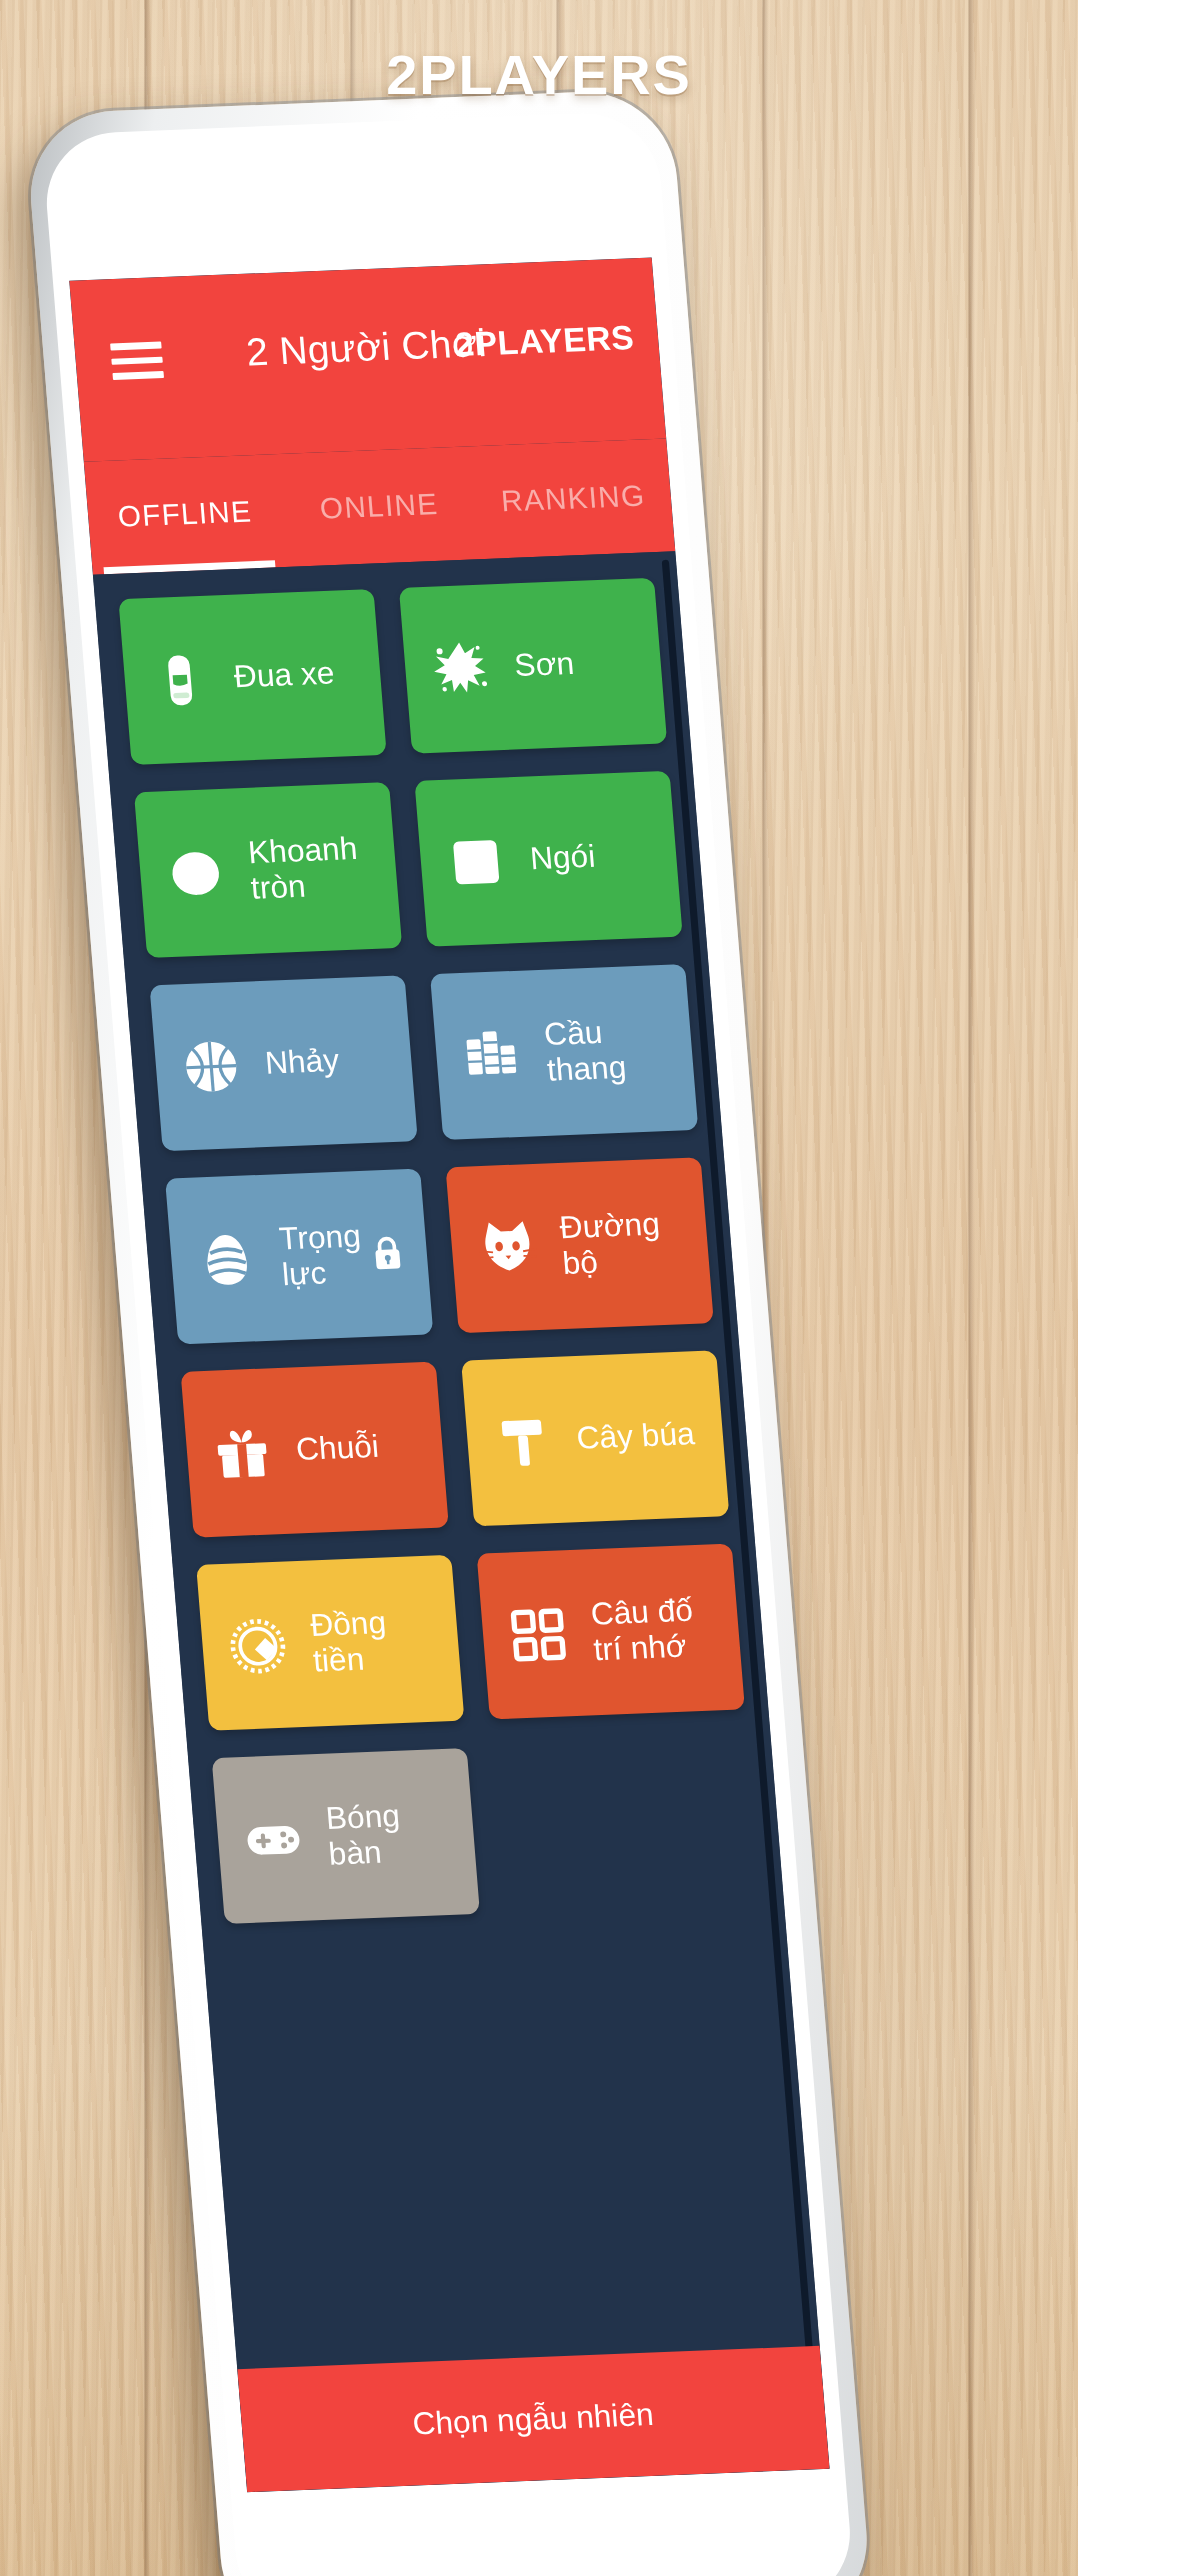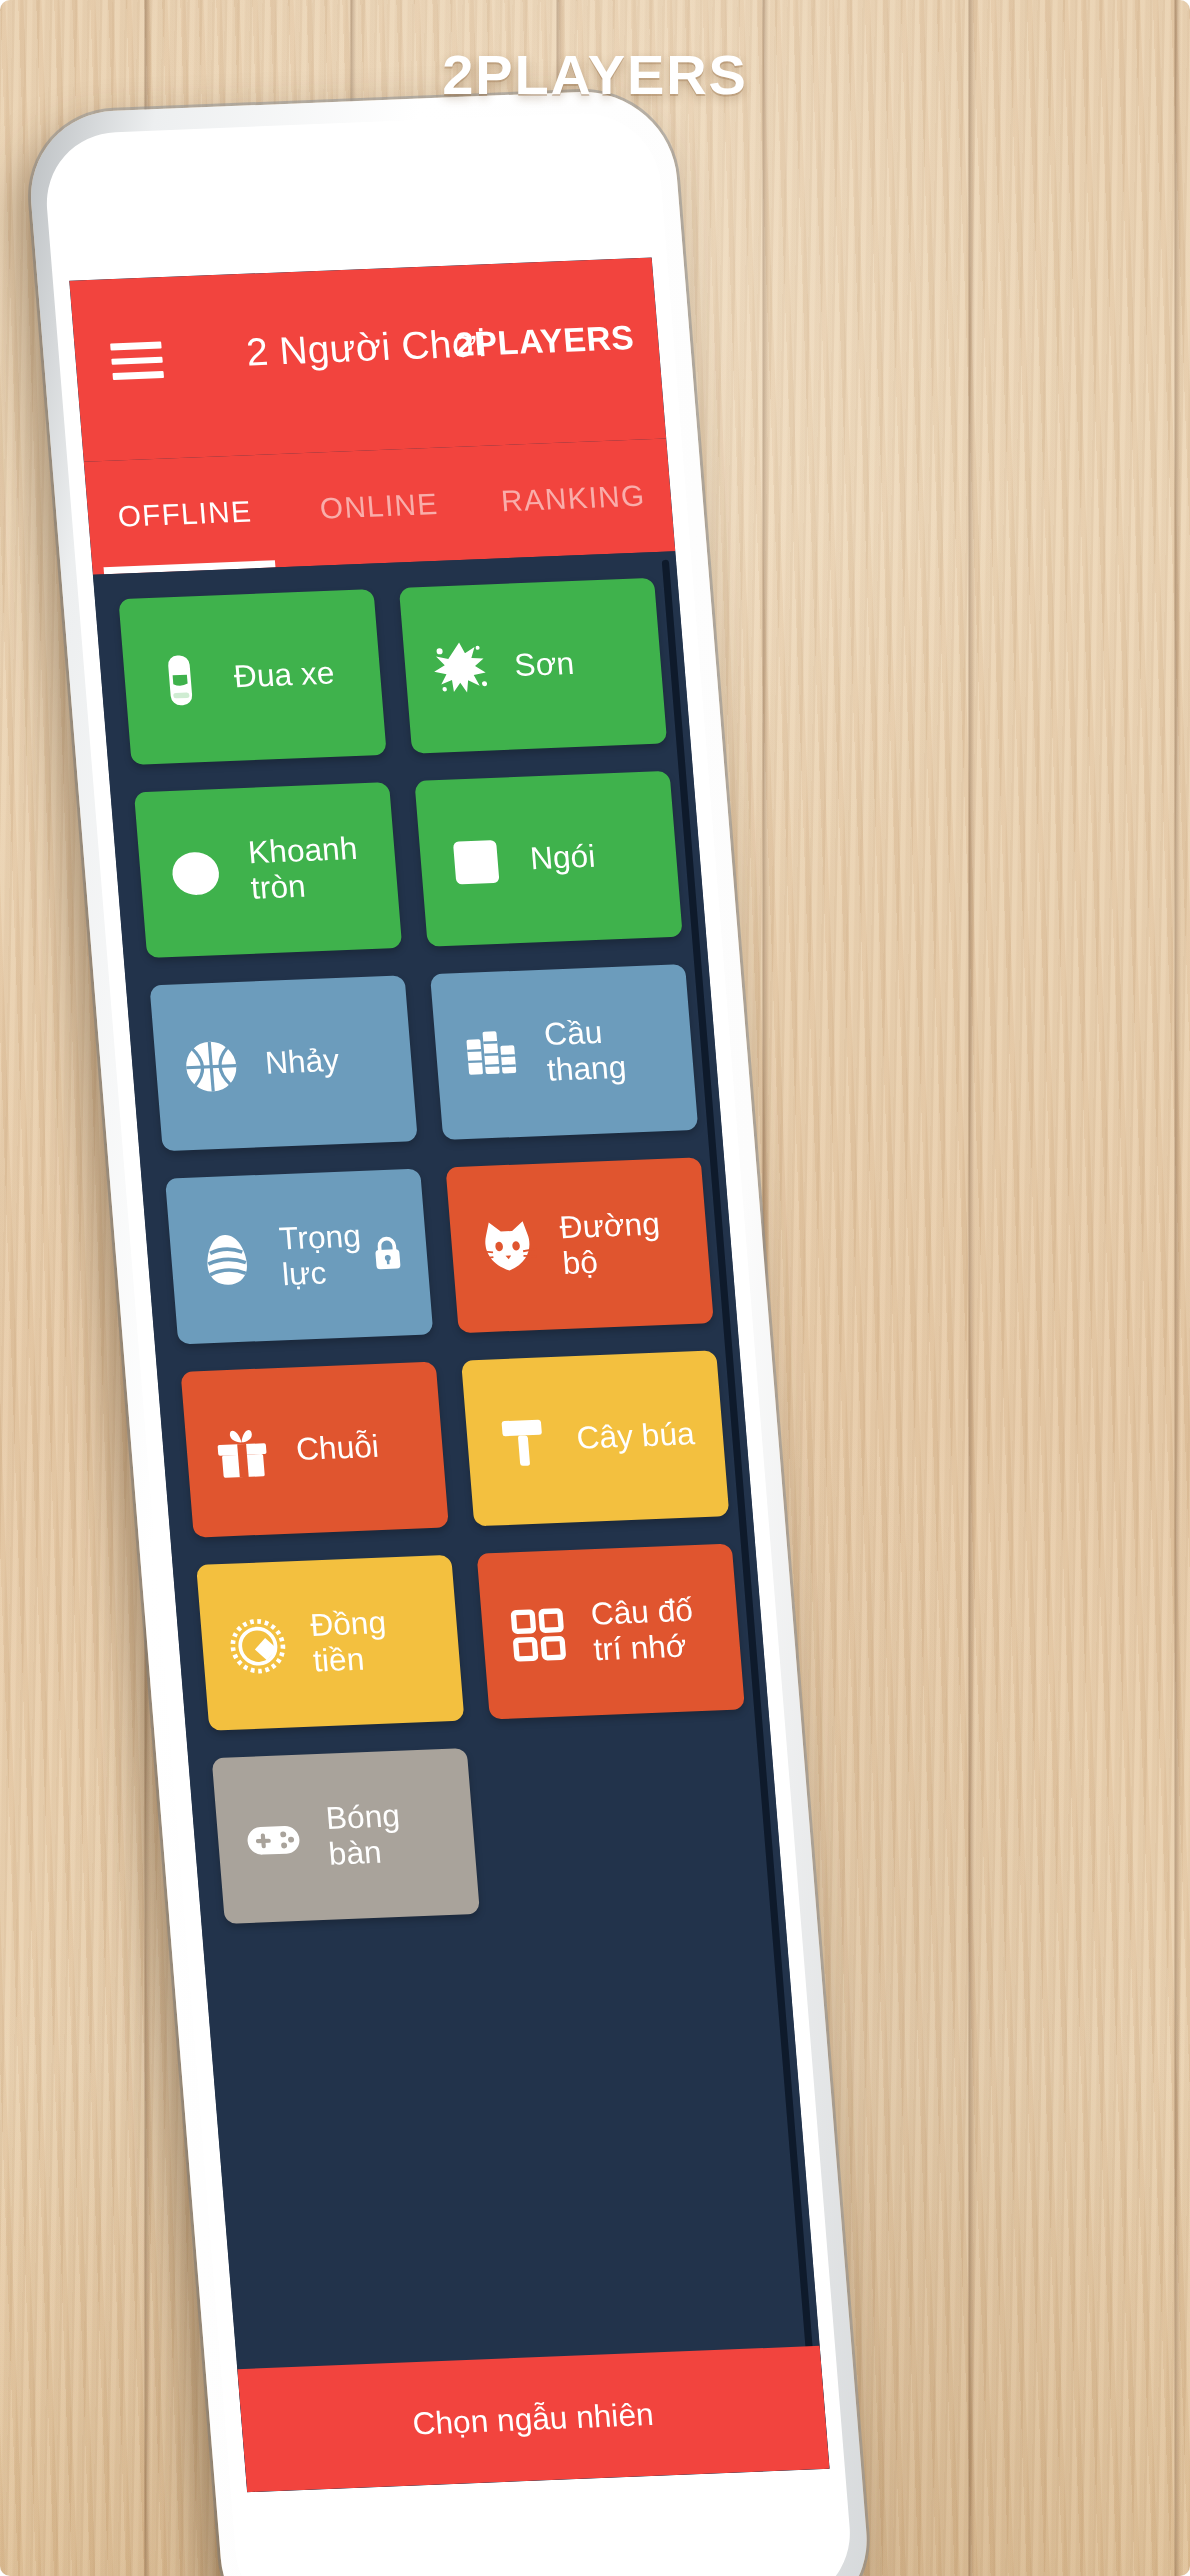--- a/index.html
+++ b/index.html
@@ -5,21 +5,21 @@
   * { box-sizing: border-box; margin: 0; padding: 0; }
   html, body {
     width: 1190px; height: 2576px;
     overflow: hidden;
     font-family: "Liberation Sans", sans-serif;
   }
 
   
   #stage {
     position: relative;
-    width: 1190px; height: 2576px;
+    width: 1078px; height: 2576px;
     background:
       repeating-linear-gradient(90deg,
         rgba(0,0,0,0.00) 0px,
         rgba(0,0,0,0.00) 144px,
         rgba(80,45,20,0.30) 145px,
         rgba(120,75,40,0.12) 149px,
         rgba(0,0,0,0.00) 151px,
         rgba(0,0,0,0.00) 206px),
       repeating-linear-gradient(91deg,
         rgba(150,105,60,0.09) 0px,
@@ -28,21 +28,20 @@
         rgba(255,235,210,0.07) 6.7px,
         rgba(150,105,60,0.05) 8.6px,
         rgba(150,105,60,0.05) 12.5px),
       repeating-linear-gradient(88deg,
         rgba(190,150,110,0.10) 0px,
         rgba(190,150,110,0.10) 4.8px,
         rgba(255,245,230,0.10) 5.8px,
         rgba(255,245,230,0.10) 18px),
       linear-gradient(180deg, #E8CFAE 0%, #EBD4B4 20%, #E4C7A3 55%, #E9D0AE 80%, #DFC096 100%);
     overflow: hidden;
-    border-radius: 10px;
   }
   #stage::after{
     content:"";
     position:absolute; inset:0;
     background:
       radial-gradient(ellipse 60% 40% at 50% 10%, rgba(255,250,240,0.22), rgba(0,0,0,0) 70%),
       radial-gradient(ellipse 80% 70% at 50% 100%, rgba(90,55,25,0.16), rgba(0,0,0,0) 70%);
     pointer-events:none;
   }
 

